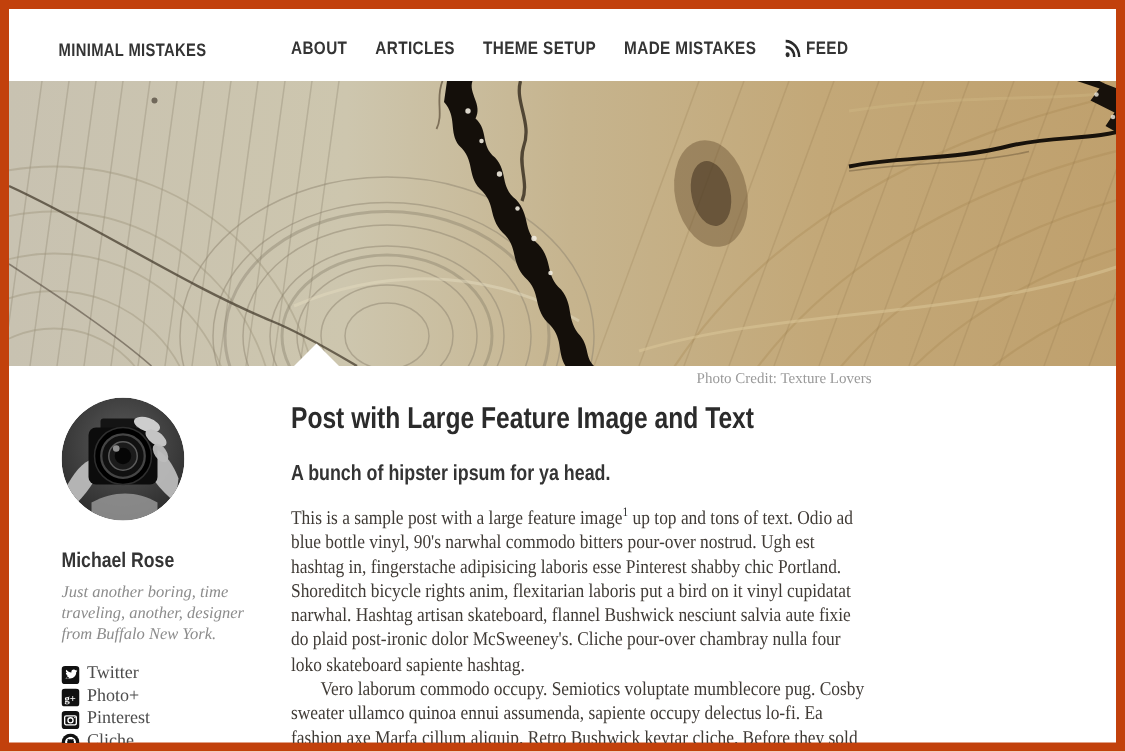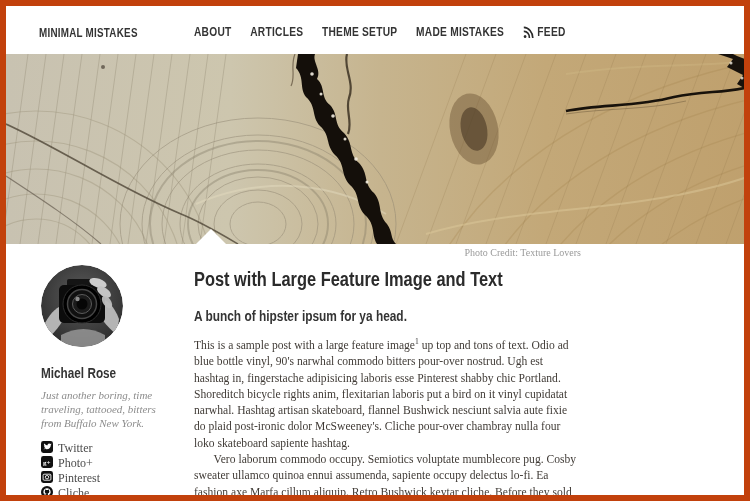--- a/index.html
+++ b/index.html
@@ -38,21 +38,21 @@
   .author{
     margin:18px 0 0;font-size:14px;font-weight:700;color:#343434;white-space:nowrap;
     transform:scaleX(.84);transform-origin:0 0;
   }
   .bio{
     margin:7px 0 0;font-family:"Liberation Serif",serif;font-style:italic;
     font-size:11px;line-height:14px;color:#8c8c8c;
   }
   .social{margin:11px 0 0;padding:0;list-style:none;}
   .social li{
-    display:flex;align-items:flex-start;gap:5px;height:15px;cursor:pointer;
+    display:flex;align-items:flex-end;gap:5px;height:15px;cursor:pointer;
     font-family:"Liberation Serif",serif;font-size:12px;color:#4c4c4c;
   }
   .sicon{width:12px;height:12px;display:block;flex:0 0 12px;}
   
   .article{position:absolute;left:188px;top:262px;width:440px;}
   .post-title{
     margin:0;font-size:20px;font-weight:700;color:#2b2b2b;white-space:nowrap;
     transform:scaleX(.82);transform-origin:0 0;
   }
   .post-subtitle{
@@ -231,21 +231,21 @@
         <circle cx="41" cy="39" r="9.5" fill="#1b1b1b" stroke="#5c5c5c" stroke-width="1"></circle>
         <circle cx="41" cy="39" r="5.5" fill="#060606"></circle>
         <circle cx="36.5" cy="34" r="2.2" fill="#8f8f8f"></circle>
         <ellipse cx="57" cy="18" rx="9" ry="4.5" fill="#cdcdcd" transform="rotate(18 57 18)"></ellipse>
         <ellipse cx="63" cy="27" rx="8" ry="4.2" fill="#c4c4c4" transform="rotate(35 63 27)"></ellipse>
         <ellipse cx="66" cy="37" rx="7" ry="4" fill="#bdbdbd" transform="rotate(55 66 37)" opacity=".95"></ellipse>
       </g>
     </svg>
 
     <h3 class="author">Michael Rose</h3>
-    <p class="bio">Just another boring, time traveling, tattooed, bitters from Buffalo New York.</p>
+    <p class="bio">Just another boring, time traveling, another, designer from Buffalo New York.</p>
 
     <ul class="social">
       <li>
         <svg class="sicon" viewBox="0 0 12 12">
           <rect width="12" height="12" rx="2.4" fill="#111"></rect>
           <path fill="#fff" d="M2.5,8.3c1,.1,1.9-.2,2.6-.7-.8-.1-1.4-.6-1.6-1.2.3,0,.5,0,.8-.1-.9-.3-1.4-1-1.4-1.8.3.1.5.2.8.2-.8-.6-1-1.5-.5-2.2.9,1.1,2.1,1.7,3.4,1.8-.2-1,.6-1.9,1.6-1.9.5,0,.9.2,1.2.5.4-.1.7-.2,1-.4-.1.4-.4.7-.7.9.3,0,.6-.1.9-.2-.2.3-.5.6-.8.8.1,2.2-1.5,4.3-4.1,4.3-.8,0-1.6-.2-2.2-.7Z"></path>
         </svg>
         <span>Twitter</span>
       </li>
       <li>

